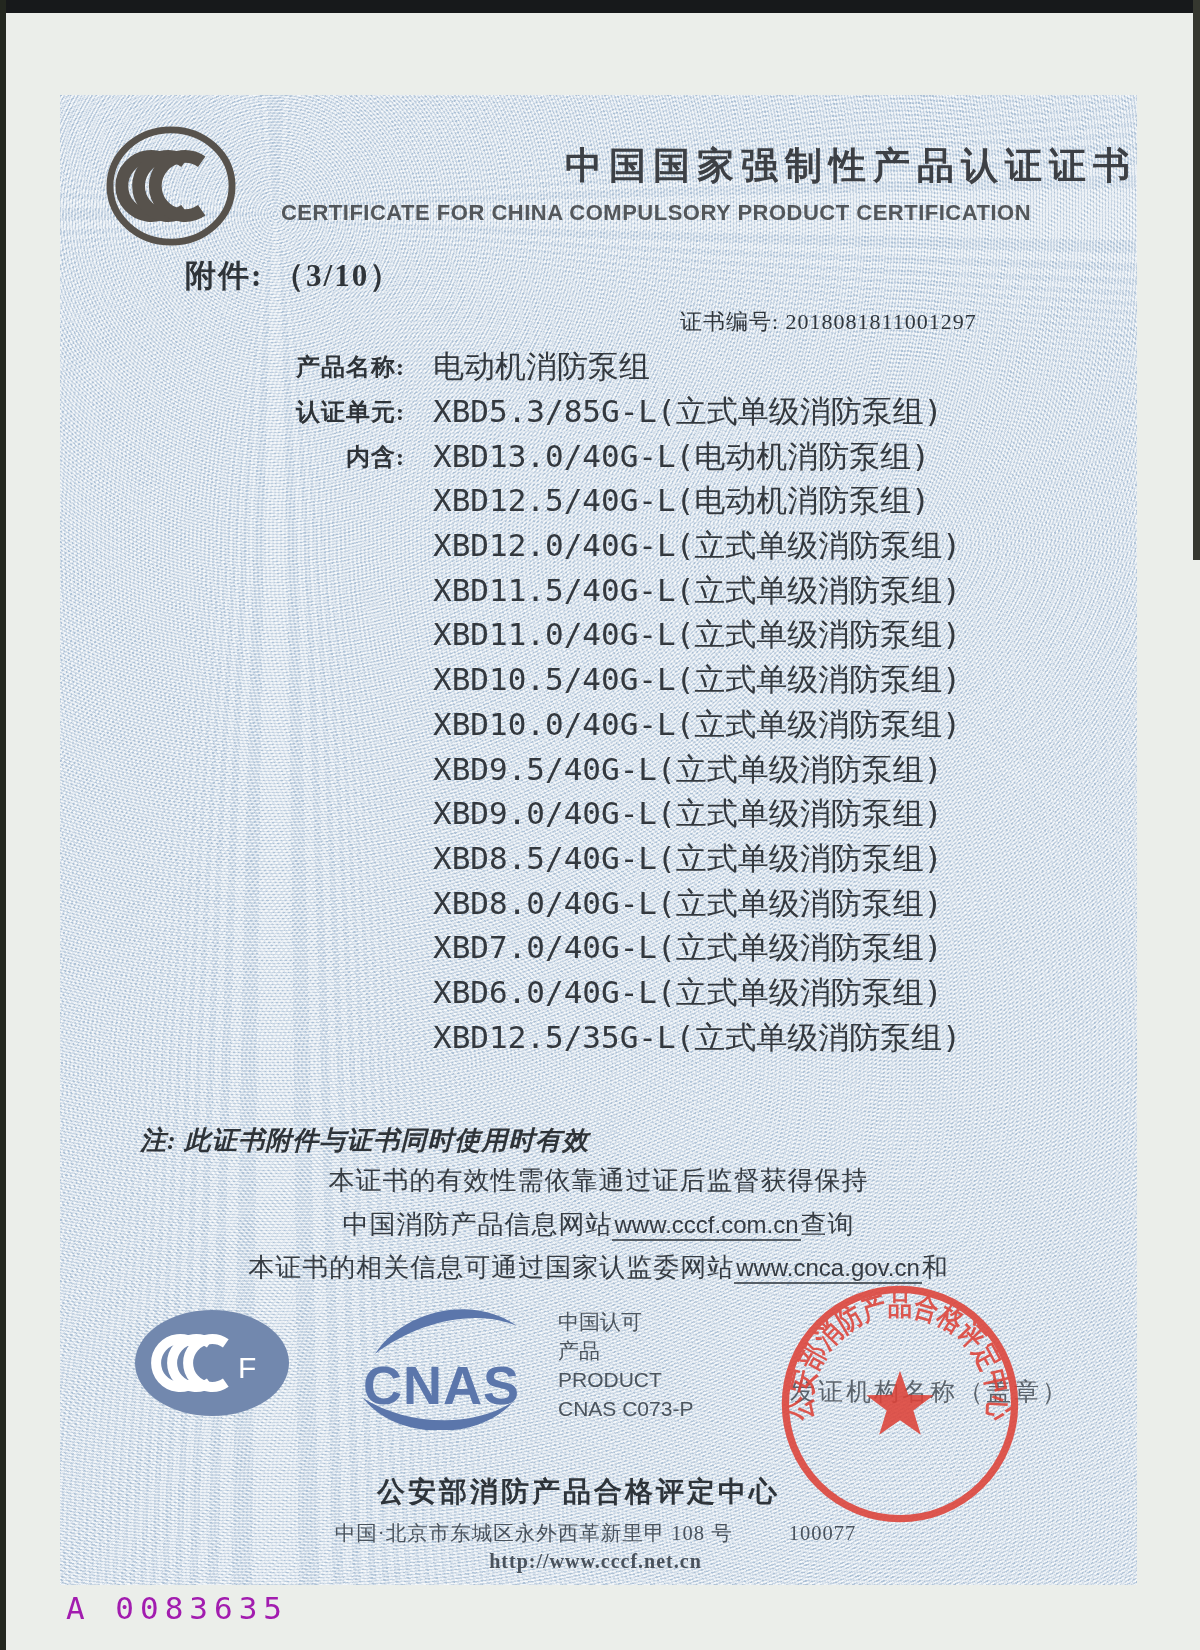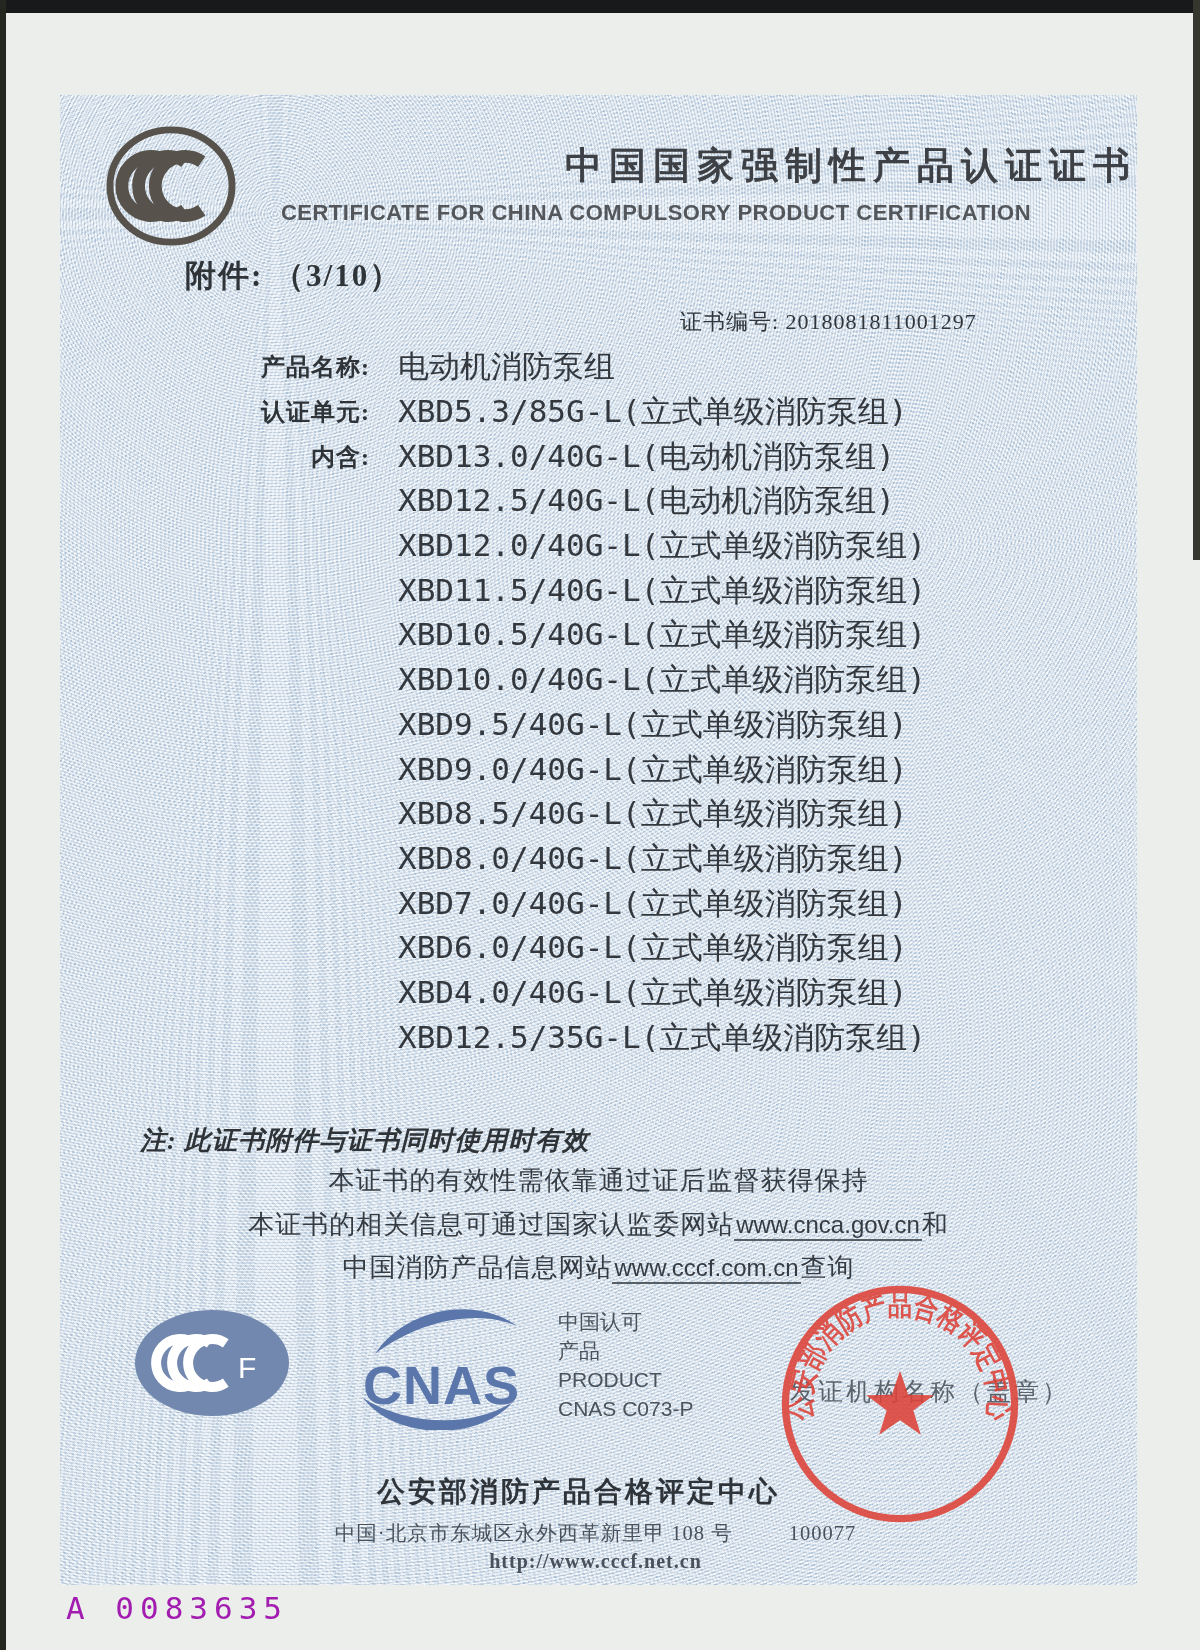--- a/index.html
+++ b/index.html
@@ -34,21 +34,21 @@
     position:absolute;left:125px;top:160px;
     font-size:31px;font-weight:700;letter-spacing:2px;color:#2f3439;
   }
   .certno{
     position:absolute;left:620px;top:212px;
     font-size:22px;color:#2f353b;letter-spacing:1px;
   }
   .ptable{position:absolute;left:128px;top:250px;right:20px;}
   .prow{display:flex;align-items:center;height:44.7px;}
   .plabel{
-    width:182px;text-align:right;font-size:24px;font-weight:700;color:#2e3338;
+    width:217px;text-align:right;font-size:24px;font-weight:700;color:#2e3338;
     letter-spacing:1px;flex:none;
   }
   .pval{
     margin-left:28px;font-size:31px;color:#33383e;
     font-family:"DejaVu Sans Mono","Liberation Serif",monospace;
   }
   .note{
     position:absolute;left:80px;top:1028px;
     font-size:26px;font-weight:700;color:#2e3338;letter-spacing:1px;font-style:italic;
   }
@@ -133,20 +133,24 @@
     <div class="prow">
         <span class="plabel"></span>
         <span class="pval">XBD12.0/40G-L(立式单级消防泵组)</span>
       </div>
     <div class="prow">
         <span class="plabel"></span>
         <span class="pval">XBD11.5/40G-L(立式单级消防泵组)</span>
       </div>
     <div class="prow">
         <span class="plabel"></span>
+        <span class="pval">XBD11.0/40G-L(立式单级消防泵组)</span>
+      </div>
+    <div class="prow">
+        <span class="plabel"></span>
         <span class="pval">XBD10.5/40G-L(立式单级消防泵组)</span>
       </div>
     <div class="prow">
         <span class="plabel"></span>
         <span class="pval">XBD10.0/40G-L(立式单级消防泵组)</span>
       </div>
     <div class="prow">
         <span class="plabel"></span>
         <span class="pval">XBD9.5/40G-L(立式单级消防泵组)</span>
       </div>
@@ -162,37 +166,33 @@
         <span class="plabel"></span>
         <span class="pval">XBD8.0/40G-L(立式单级消防泵组)</span>
       </div>
     <div class="prow">
         <span class="plabel"></span>
         <span class="pval">XBD7.0/40G-L(立式单级消防泵组)</span>
       </div>
     <div class="prow">
         <span class="plabel"></span>
         <span class="pval">XBD6.0/40G-L(立式单级消防泵组)</span>
-      </div>
-    <div class="prow">
-        <span class="plabel"></span>
-        <span class="pval">XBD4.0/40G-L(立式单级消防泵组)</span>
       </div>
     <div class="prow">
         <span class="plabel"></span>
         <span class="pval">XBD12.5/35G-L(立式单级消防泵组)</span>
       </div>
   </div>
 
   <div class="note">注: 此证书附件与证书同时使用时有效</div>
 
   <div class="statements">
     <div>本证书的有效性需依靠通过证后监督获得保持</div>
+    <div><span>中国消防产品信息网站</span><span class="url">www.cccf.com.cn</span><span>查询</span></div>
     <div><span>本证书的相关信息可通过国家认监委网站</span><span class="url">www.cnca.gov.cn</span><span>和</span></div>
-    <div><span>中国消防产品信息网站</span><span class="url">www.cccf.com.cn</span><span>查询</span></div>
   </div>
 
   <svg class="cccf-logo" viewBox="0 0 160 112">
     <ellipse cx="80" cy="56" rx="77" ry="53" fill="#7288ae"></ellipse>
     <path d="M61.8,36.3 A24,24 0 1 0 61.8,75.7" fill="none" stroke="#ffffff" stroke-width="10"></path>
     <path d="M77.8,36.3 A24,24 0 1 0 77.8,75.7" fill="none" stroke="#ffffff" stroke-width="10"></path>
     <path d="M93.8,36.3 A24,24 0 1 0 93.8,75.7" fill="none" stroke="#ffffff" stroke-width="10"></path>
     <text x="106" y="71" font-size="30" fill="#ffffff" font-family="Liberation Sans, sans-serif">F</text>
   </svg>
 

